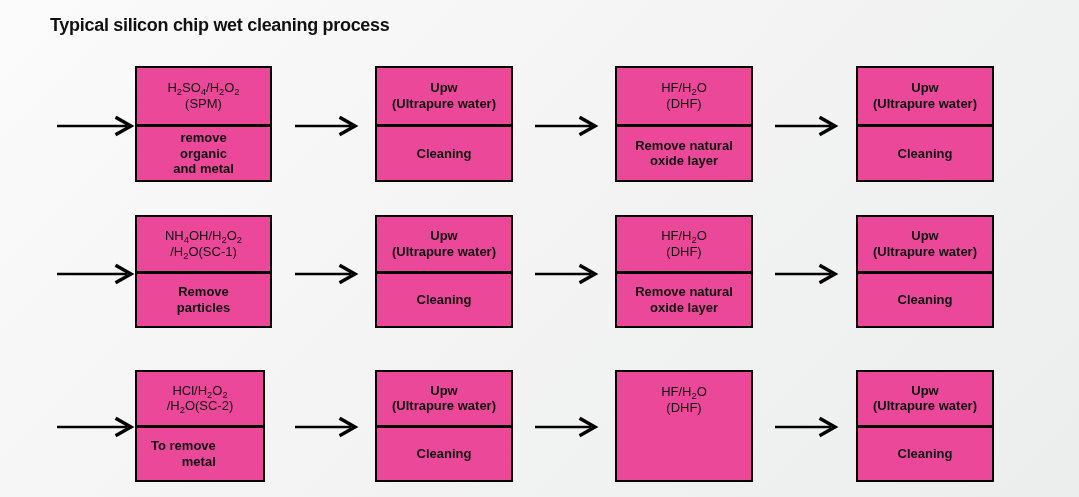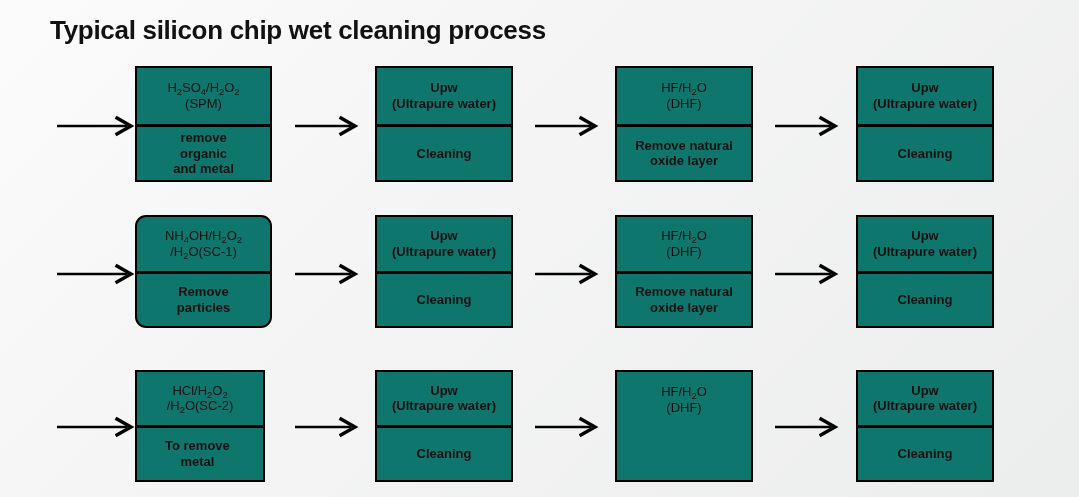--- a/index.html
+++ b/index.html
@@ -13,41 +13,41 @@
     background: linear-gradient(135deg, #fbfbfb 0%, #f4f4f4 45%, #eceded 100%);
     font-family: "Liberation Sans", sans-serif;
     color: #111111;
     position: relative;
   }
 
   .page-title {
     position: absolute;
     left: 50px;
     top: 15px;
-    font-size: 26px;
+    font-size: 18px;
     font-weight: bold;
     letter-spacing: -0.3px;
     color: #111111;
     white-space: nowrap;
   }
 
   .flow {
     position: absolute;
     left: 0;
     top: 0;
     width: 1079px;
     height: 497px;
   }
 
   
   .node {
     position: absolute;
     box-sizing: border-box;
     border: 2.5px solid #000000;
-    background: #0f766e;
+    background: #ec4899;
     display: flex;
     flex-direction: column;
   }
   .node .cell {
     box-sizing: border-box;
     display: flex;
     align-items: center;
     justify-content: center;
     text-align: center;
     padding: 2px 6px;
@@ -60,22 +60,22 @@
   .node .cell.bottom {
     border-top: 3px solid #000000;
     font-weight: bold;
   }
   .node .cell.bold-top {
     font-weight: bold;
     text-align: center;
   }
   .node .cell.align-left {
     justify-content: flex-start;
-    text-align: center;
-    padding-left: 28px;
+    text-align: right;
+    padding-left: 14px;
   }
   .node .cell .txt {
     display: block;
     white-space: pre-line;
   }
   sub {
     font-size: 0.72em;
     vertical-align: -0.28em;
     line-height: 0;
   }
@@ -166,21 +166,21 @@
     </div>
   </div>
 
   <div class="arrow" style="left:55px; top:262px; width:85px;">
     <svg viewBox="0 0 85 24" preserveAspectRatio="none">
         <path d="M2 12 H72" stroke="#000" stroke-width="2.6" fill="none"></path>
         <path d="M62 4 L76 12 L62 20" stroke="#000" stroke-width="3.4" fill="none" stroke-linecap="square" stroke-linejoin="miter"></path>
       </svg>
   </div>
 
-  <div class="node" style="left:135px; top:215px; width:137px; height:113px;border-radius:11px;">
+  <div class="node" style="left:135px; top:215px; width:137px; height:113px;">
     <div class="cell top" style="height:56px;">
       <span class="txt">NH<sub>4</sub>OH/H<sub>2</sub>O<sub>2</sub><br>/H<sub>2</sub>O(SC-1)</span>
     </div>
     <div class="cell bottom" style="height:57px;">
       <span class="txt">Remove
 particles</span>
     </div>
   </div>
 
   <div class="arrow" style="left:293px; top:262px; width:70px;">

